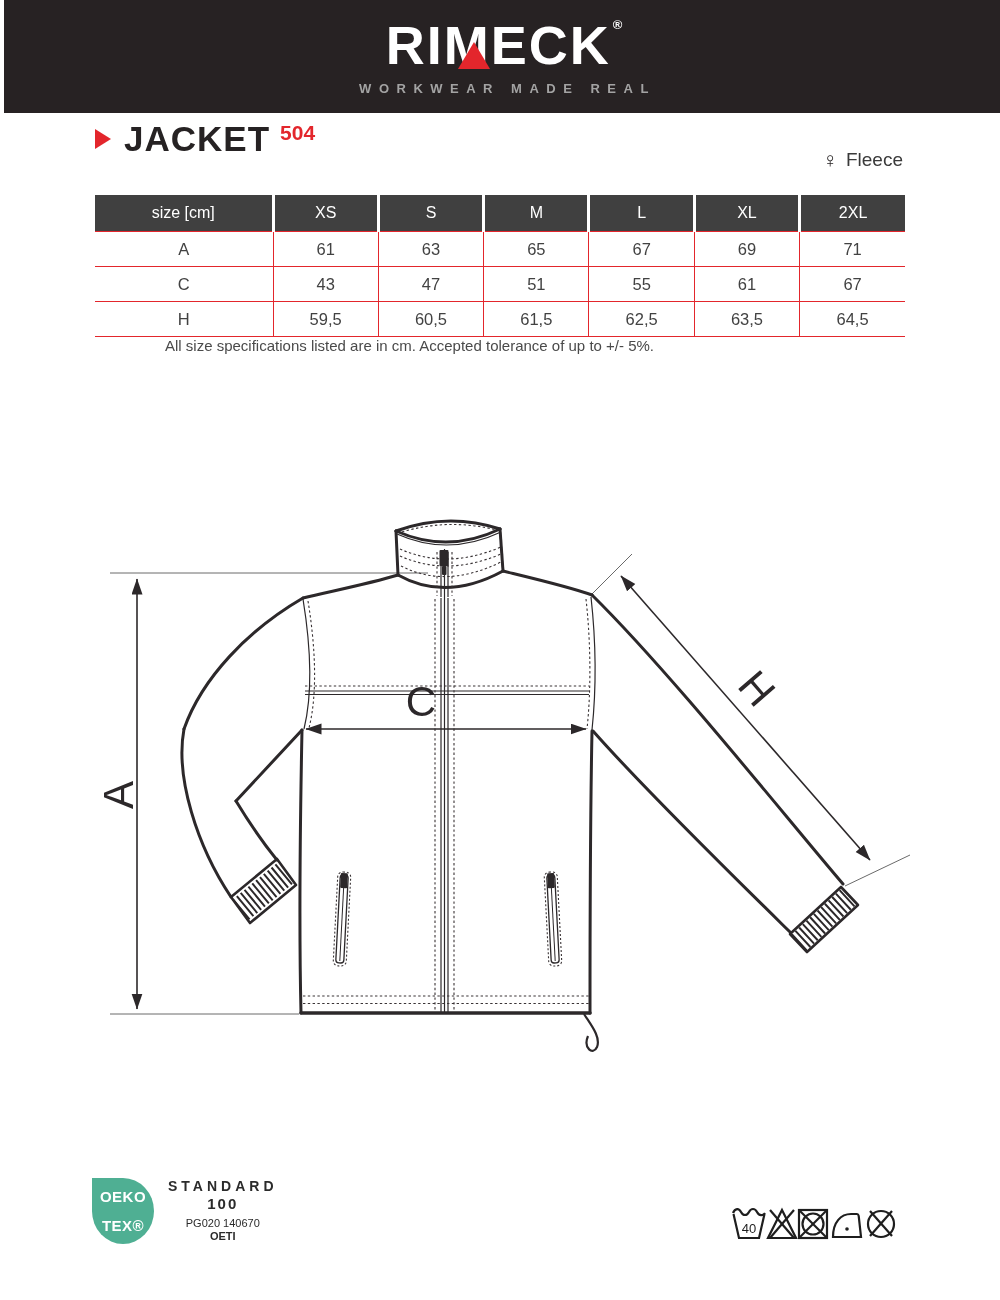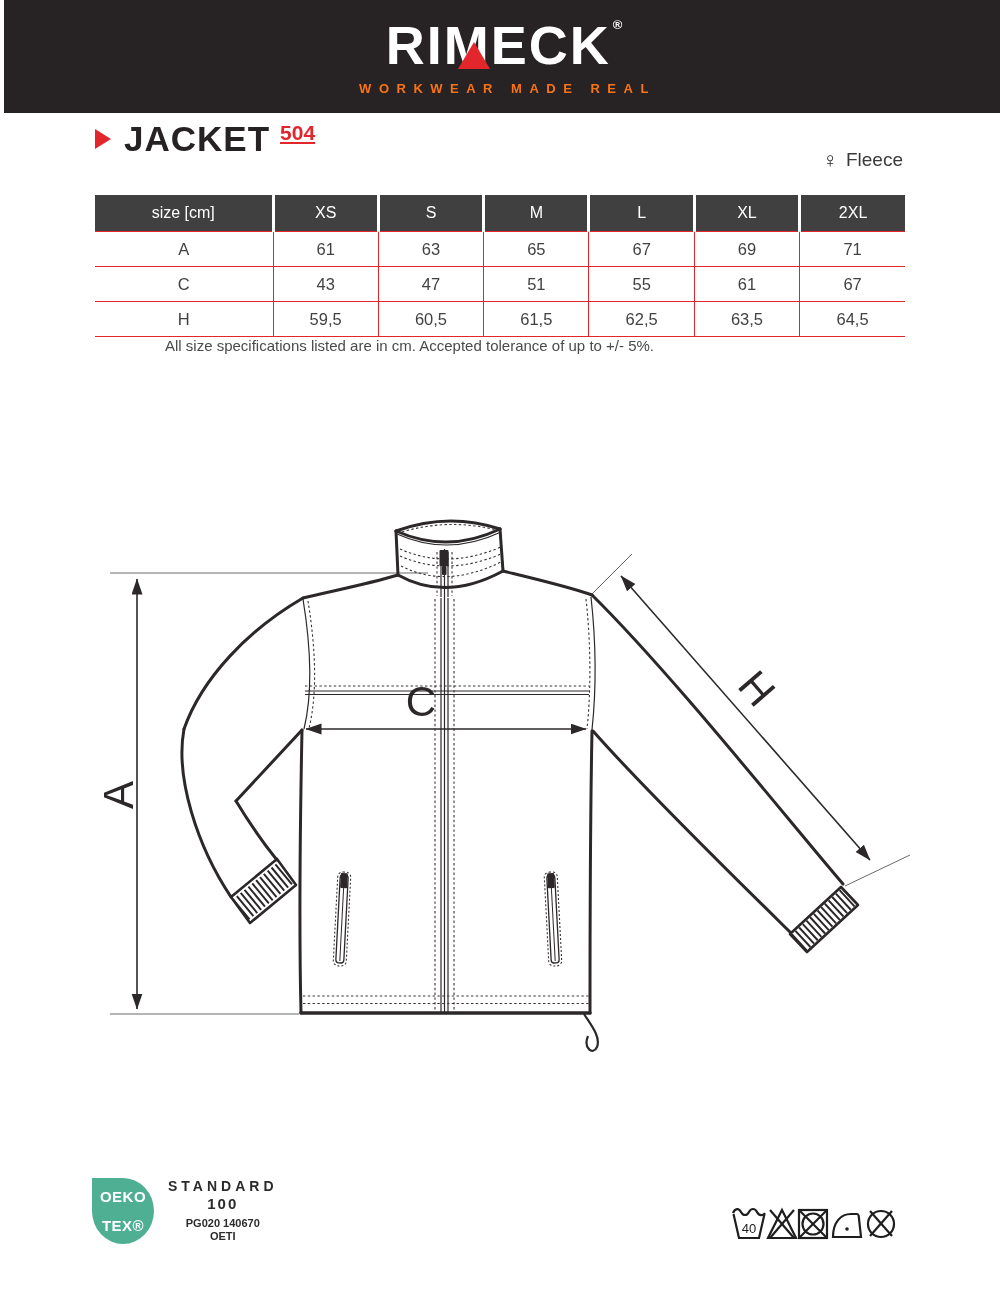--- a/index.html
+++ b/index.html
@@ -9,30 +9,30 @@
   
   .banner{position:absolute;left:4px;top:0;width:1000px;height:113px;background:#272223;
           display:flex;flex-direction:column;align-items:center;justify-content:center;}
   .logo-row{position:relative;display:flex;align-items:flex-start;}
   .logo-text{position:relative;display:inline-block;color:#fff;font-weight:bold;
              font-size:54px;line-height:1;letter-spacing:2px;}
   .logo-tri{position:absolute;left:calc(50% - 46px);bottom:3px;width:0;height:0;
             border-left:16px solid transparent;border-right:16px solid transparent;
             border-bottom:27px solid #e3262c;}
   .logo-reg{color:#fff;font-size:13px;font-weight:bold;margin-left:2px;line-height:1;}
-  .tagline{margin-top:9px;color:#f97316;font-size:13px;font-weight:bold;
+  .tagline{margin-top:9px;color:#a3a3a3;font-size:13px;font-weight:bold;
            letter-spacing:7.5px;padding-left:7px;}
 
   
   .title-row{position:absolute;left:95px;top:120px;display:flex;align-items:flex-start;}
   .title-tri{width:0;height:0;margin-top:9px;margin-right:13px;
              border-top:10px solid transparent;border-bottom:10px solid transparent;
              border-left:16px solid #e3262c;}
   .title-text{font-size:35px;font-weight:bold;letter-spacing:1px;color:#262223;line-height:1.1;}
-  .title-code{font-size:21px;font-weight:bold;color:#e3262c;margin-left:10px;margin-top:1px;text-decoration:underline;}
+  .title-code{font-size:21px;font-weight:bold;color:#e3262c;margin-left:10px;margin-top:1px;}
   .material{position:absolute;right:97px;top:148px;display:flex;align-items:center;
             font-size:19px;color:#3a3a3a;}
   .material .sym{font-size:21px;margin-right:8px;color:#262223;}
 
   
   .size-table{position:absolute;left:95px;top:195px;width:810px;border-collapse:collapse;
               table-layout:fixed;border-bottom:1.6px solid #e3262c;}
   .size-table th{background:#404040;color:#fff;font-weight:normal;font-size:16px;
                  height:34px;border-left:3px solid #fff;}
   .size-table th:first-child{border-left:none;}
@@ -47,21 +47,21 @@
   .diagram{position:absolute;left:90px;top:500px;}
 
   
   .oeko{position:absolute;left:92px;top:1178px;display:flex;align-items:flex-start;}
   .oeko-badge{width:62px;height:66px;background:#4faf93;border-radius:0 52% 52% 52%;
               display:flex;flex-direction:column;align-items:center;justify-content:center;
               color:#fff;font-weight:bold;font-size:15px;line-height:1.15;letter-spacing:0.5px;gap:12px;}
   .oeko-info{margin-left:14px;text-align:center;color:#2b2b2b;}
   .oeko-standard{font-size:14px;font-weight:bold;letter-spacing:4px;}
   .oeko-100{font-size:15px;font-weight:bold;margin-top:1px;letter-spacing:2px;}
-  .oeko-code{font-size:11px;font-weight:bold;margin-top:5px;}
+  .oeko-code{font-size:11px;font-weight:normal;margin-top:5px;}
   .oeko-inst{font-size:11px;font-weight:bold;margin-top:1px;}
 
   .care{position:absolute;left:725px;top:1200px;}
 </style>
 </head>
 <body>
 
 <div class="page">
 
   <div class="banner">

